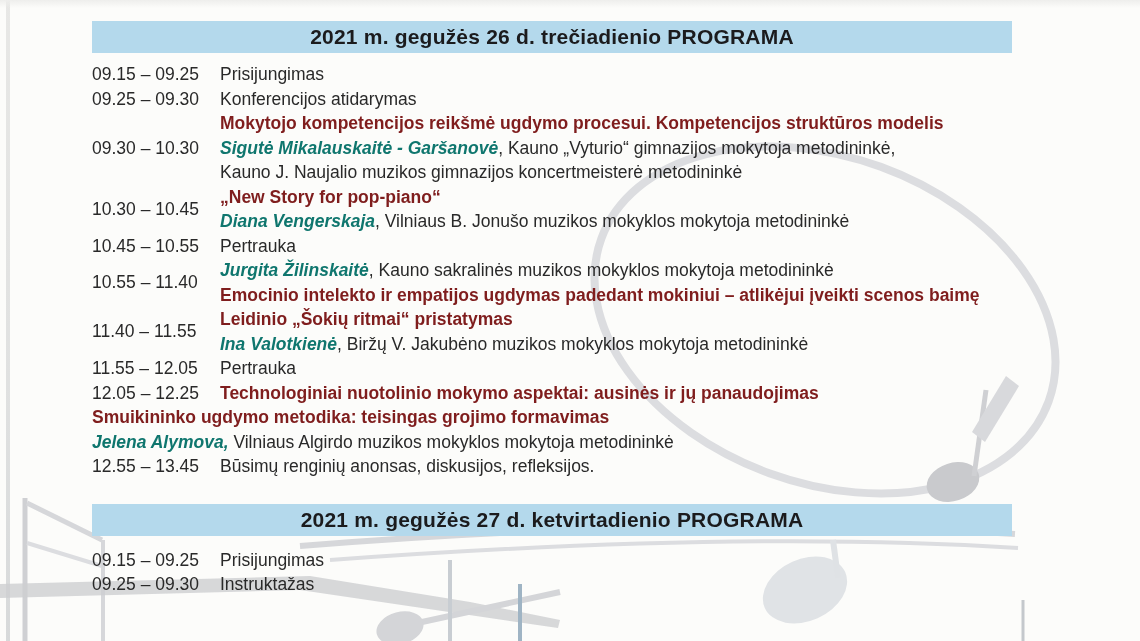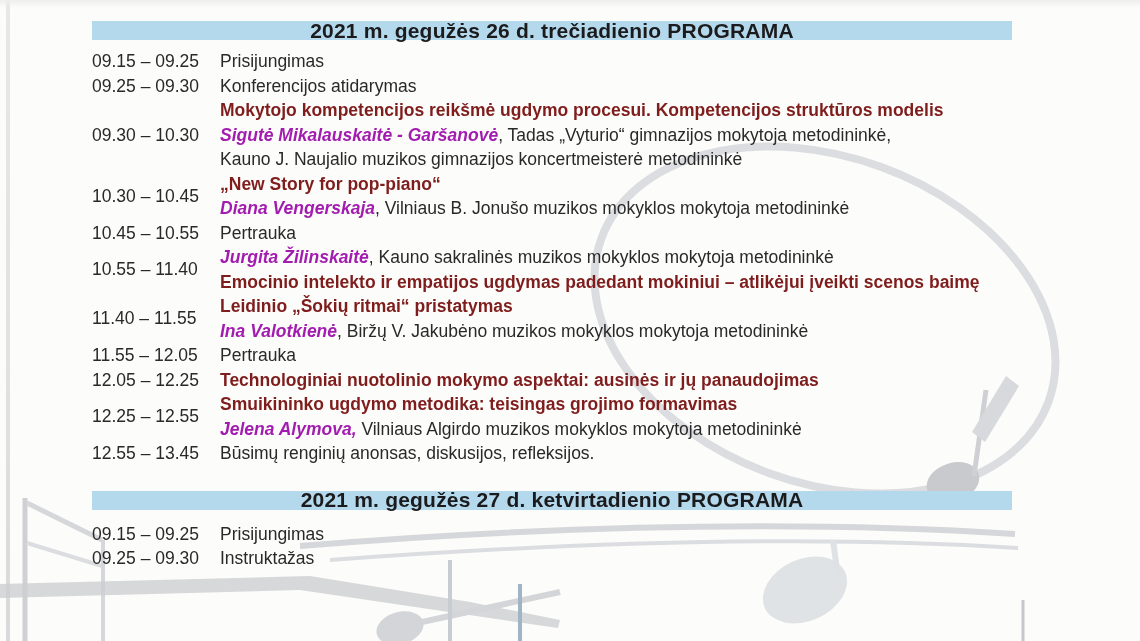--- a/index.html
+++ b/index.html
@@ -13,34 +13,34 @@
   
   .scan-edge{position:absolute;left:6px;top:0;width:4px;height:641px;
     background:linear-gradient(180deg,#d7d7d5 0%,#c9cbcc 60%,#b9bdc0 100%);
     opacity:.55;z-index:1;}
   .scan-top{position:absolute;left:0;top:0;width:1140px;height:8px;
     background:linear-gradient(180deg,#eeeeec,rgba(255,255,255,0));z-index:1;}
   
   .watermark{position:absolute;inset:0;z-index:1;pointer-events:none;}
   
   .content{position:relative;z-index:2;padding:21px 0 0 92px;color:#2a2a2a;}
-  .bar{width:920px;height:19px;background:var(--bar,#b4d9ec);
+  .bar{width:920px;height:32px;background:var(--bar,#b4d9ec);
     display:flex;align-items:center;justify-content:center;}
   .bar-title{font-weight:700;font-size:21px;letter-spacing:.2px;color:#1b1b1d;}
   .rows{margin-top:9px;}
   .sec2 .bar{margin-top:25px;justify-content:center;}
   .sec2 .rows{margin-top:12px;}
   .row{display:flex;align-items:center;}
   .time{flex:0 0 128px;width:128px;font-size:17.5px;line-height:24.5px;
     white-space:nowrap;color:#292929;}
   .lines{flex:1 1 auto;}
   .line{font-size:17.5px;line-height:24.5px;white-space:nowrap;color:#292929;}
   .seg-regular{font-weight:400;font-style:normal;margin-top:43px;}
   .seg-bold{font-weight:700;font-style:normal;color:#7f1d1d;}
-  .seg-bold-italic{font-weight:700;font-style:italic;color:#a21caf;}
+  .seg-bold-italic{font-weight:700;font-style:italic;color:#0f766e;}
 </style>
 </head>
 <body>
 
 <div class="page">
 
   <div class="scan-edge"></div>
   <div class="scan-top"></div>
 
   <svg class="watermark" width="1140" height="641" viewBox="0 0 1140 641">
@@ -94,21 +94,21 @@
           <div class="row">
             <div class="time">09.25 – 09.30</div>
             <div class="lines">
               <div class="line"><span class="seg-regular">Konferencijos atidarymas</span></div>
             </div>
           </div>
           <div class="row">
             <div class="time">09.30 – 10.30</div>
             <div class="lines">
               <div class="line"><span class="seg-bold">Mokytojo kompetencijos reikšmė ugdymo procesui. Kompetencijos struktūros modelis</span></div>
-              <div class="line"><span class="seg-bold-italic">Sigutė Mikalauskaitė - Garšanovė</span><span class="seg-regular">, Tadas „Vyturio“ gimnazijos mokytoja metodininkė,</span></div>
+              <div class="line"><span class="seg-bold-italic">Sigutė Mikalauskaitė - Garšanovė</span><span class="seg-regular">, Kauno „Vyturio“ gimnazijos mokytoja metodininkė,</span></div>
               <div class="line"><span class="seg-regular">Kauno J. Naujalio muzikos gimnazijos koncertmeisterė metodininkė</span></div>
             </div>
           </div>
           <div class="row">
             <div class="time">10.30 – 10.45</div>
             <div class="lines">
               <div class="line"><span class="seg-bold">„New Story for pop-piano“</span></div>
               <div class="line"><span class="seg-bold-italic">Diana Vengerskaja</span><span class="seg-regular">, Vilniaus B. Jonušo muzikos mokyklos mokytoja metodininkė</span></div>
             </div>
           </div>
@@ -138,21 +138,20 @@
               <div class="line"><span class="seg-regular">Pertrauka</span></div>
             </div>
           </div>
           <div class="row">
             <div class="time">12.05 – 12.25</div>
             <div class="lines">
               <div class="line"><span class="seg-bold">Technologiniai nuotolinio mokymo aspektai: ausinės ir jų panaudojimas</span></div>
             </div>
           </div>
           <div class="row">
-            <div class="time">12.25 – 12.55</div>
             <div class="lines">
               <div class="line"><span class="seg-bold">Smuikininko ugdymo metodika: teisingas grojimo formavimas</span></div>
               <div class="line"><span class="seg-bold-italic">Jelena Alymova,</span><span class="seg-regular"> Vilniaus Algirdo muzikos mokyklos mokytoja metodininkė</span></div>
             </div>
           </div>
           <div class="row">
             <div class="time">12.55 – 13.45</div>
             <div class="lines">
               <div class="line"><span class="seg-regular">Būsimų renginių anonsas, diskusijos, refleksijos.</span></div>
             </div>

